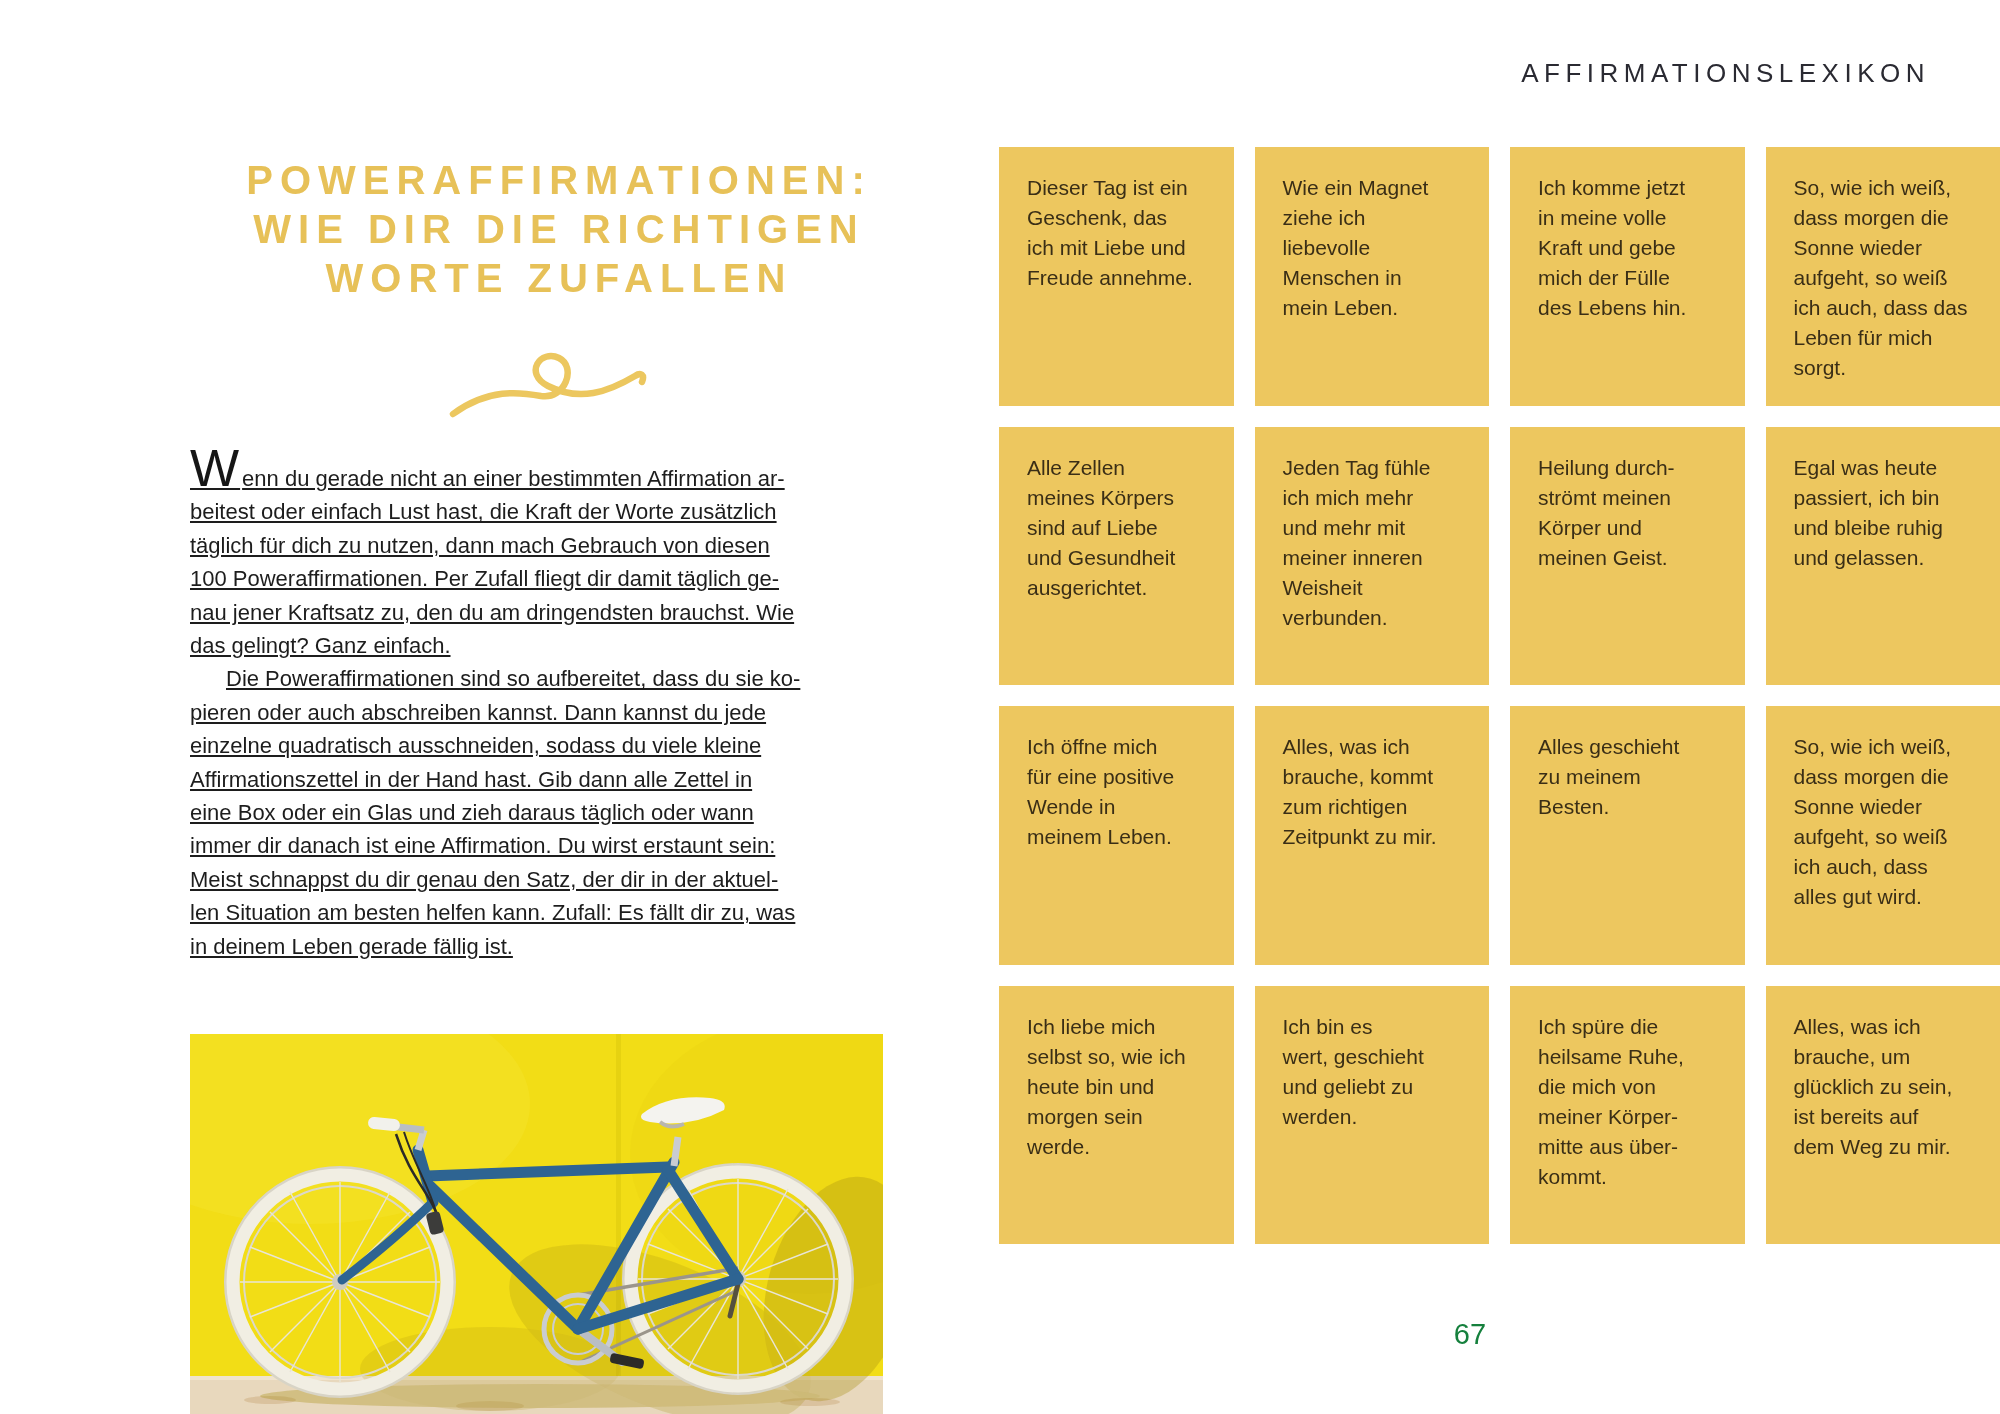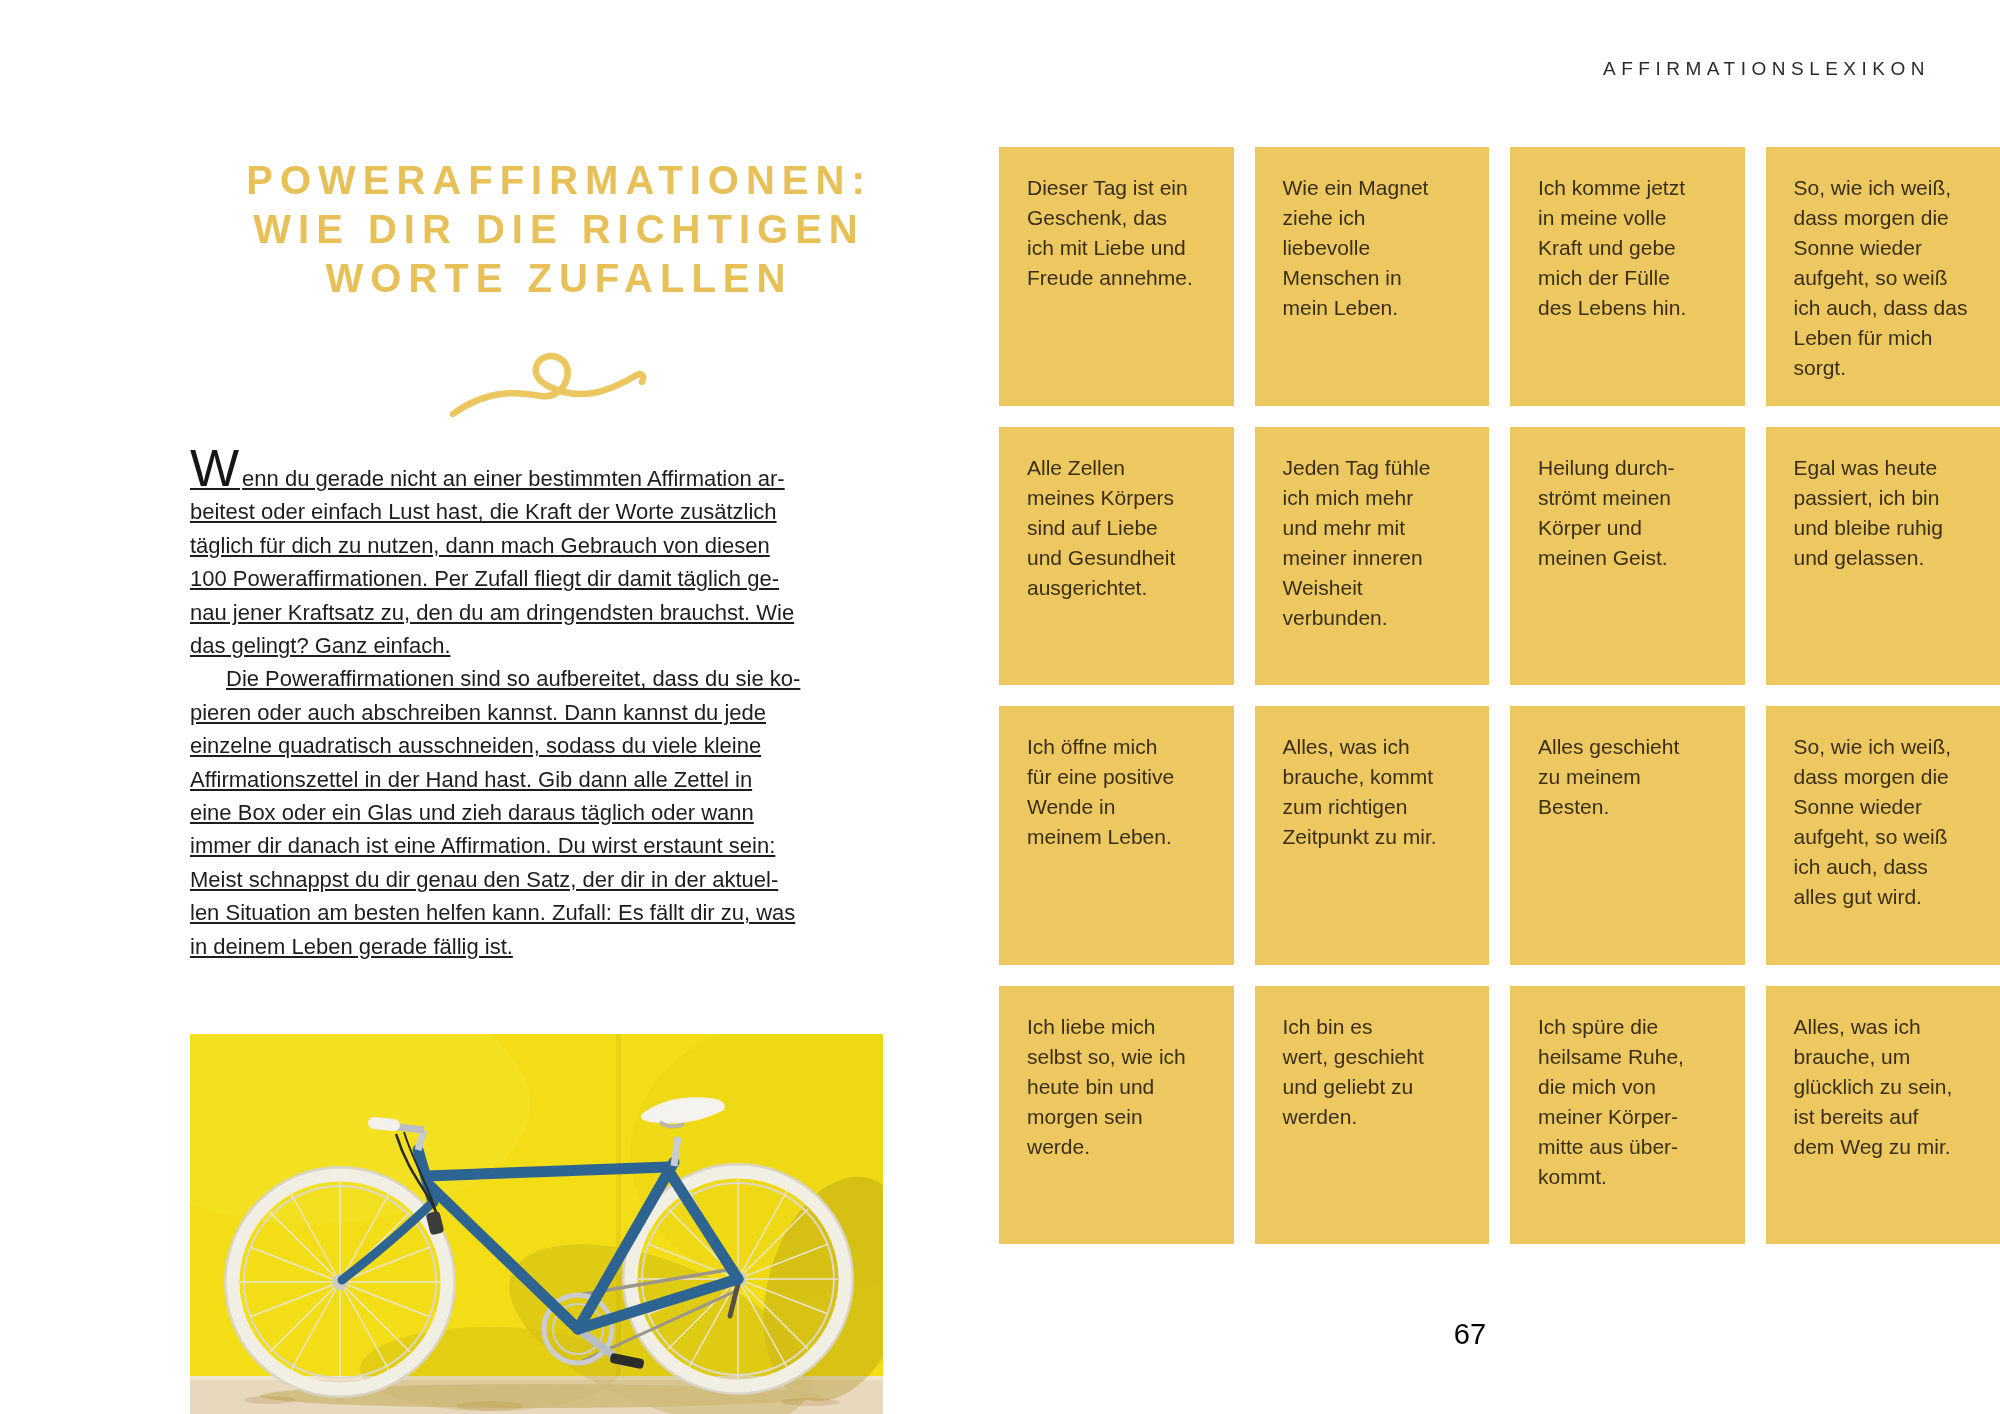--- a/index.html
+++ b/index.html
@@ -4,21 +4,21 @@
 <style>
   html,body{margin:0;padding:0;}
   body{
     width:2000px;height:1414px;position:relative;background:#ffffff;
     font-family:"Liberation Sans", sans-serif;overflow:hidden;
   }
   .page{position:absolute;inset:0;}
 
   .running-head{
     position:absolute;top:58px;right:70px;
-    font-size:19px;letter-spacing:5.5px;font-weight:400;
+    font-size:26px;letter-spacing:5.5px;font-weight:400;
     color:var(--header-dark,#2a2a32);white-space:pre;
   }
 
   .title{
     position:absolute;top:140px;left:188px;width:710px;
     text-align:center;font-weight:bold;
     font-size:40px;line-height:49px;letter-spacing:7px;
     color:var(--title-gold,#e7c158);
     white-space:pre;margin:16px;
   }
@@ -49,21 +49,21 @@
   .card{
     background:var(--card-yellow,#edc75f);
     color:var(--card-text,#3a2e16);
     padding:26px 18px 0 28px;
     font-size:21px;line-height:30px;
     white-space:pre;overflow:hidden;
   }
 
   .page-number{
     position:absolute;left:1425px;top:1318px;width:90px;text-align:center;
-    font-size:29px;color:#000000;
+    font-size:29px;color:#15803d;
   }
 </style>
 </head>
 <body>
 
 <div class="page">
 
   <div class="running-head">AFFIRMATIONSLEXIKON</div>
 
   <h1 class="title">POWERAFFIRMATIONEN:

